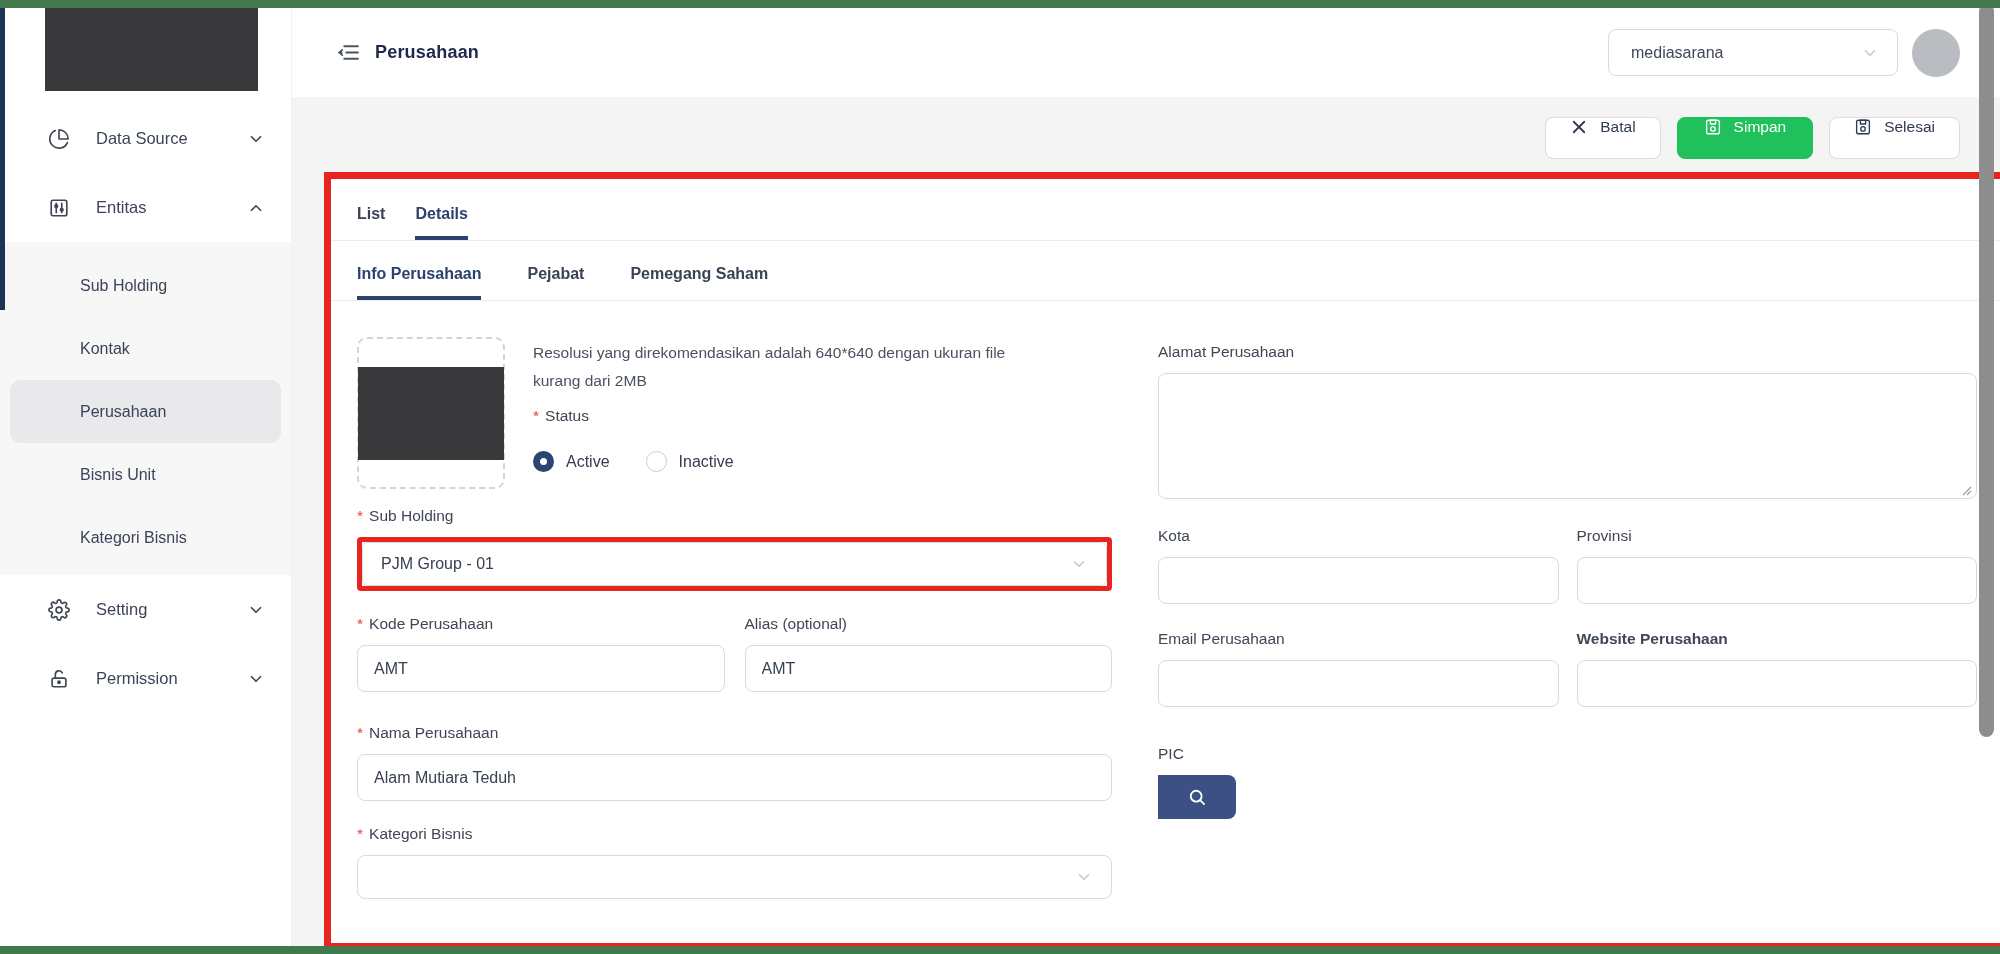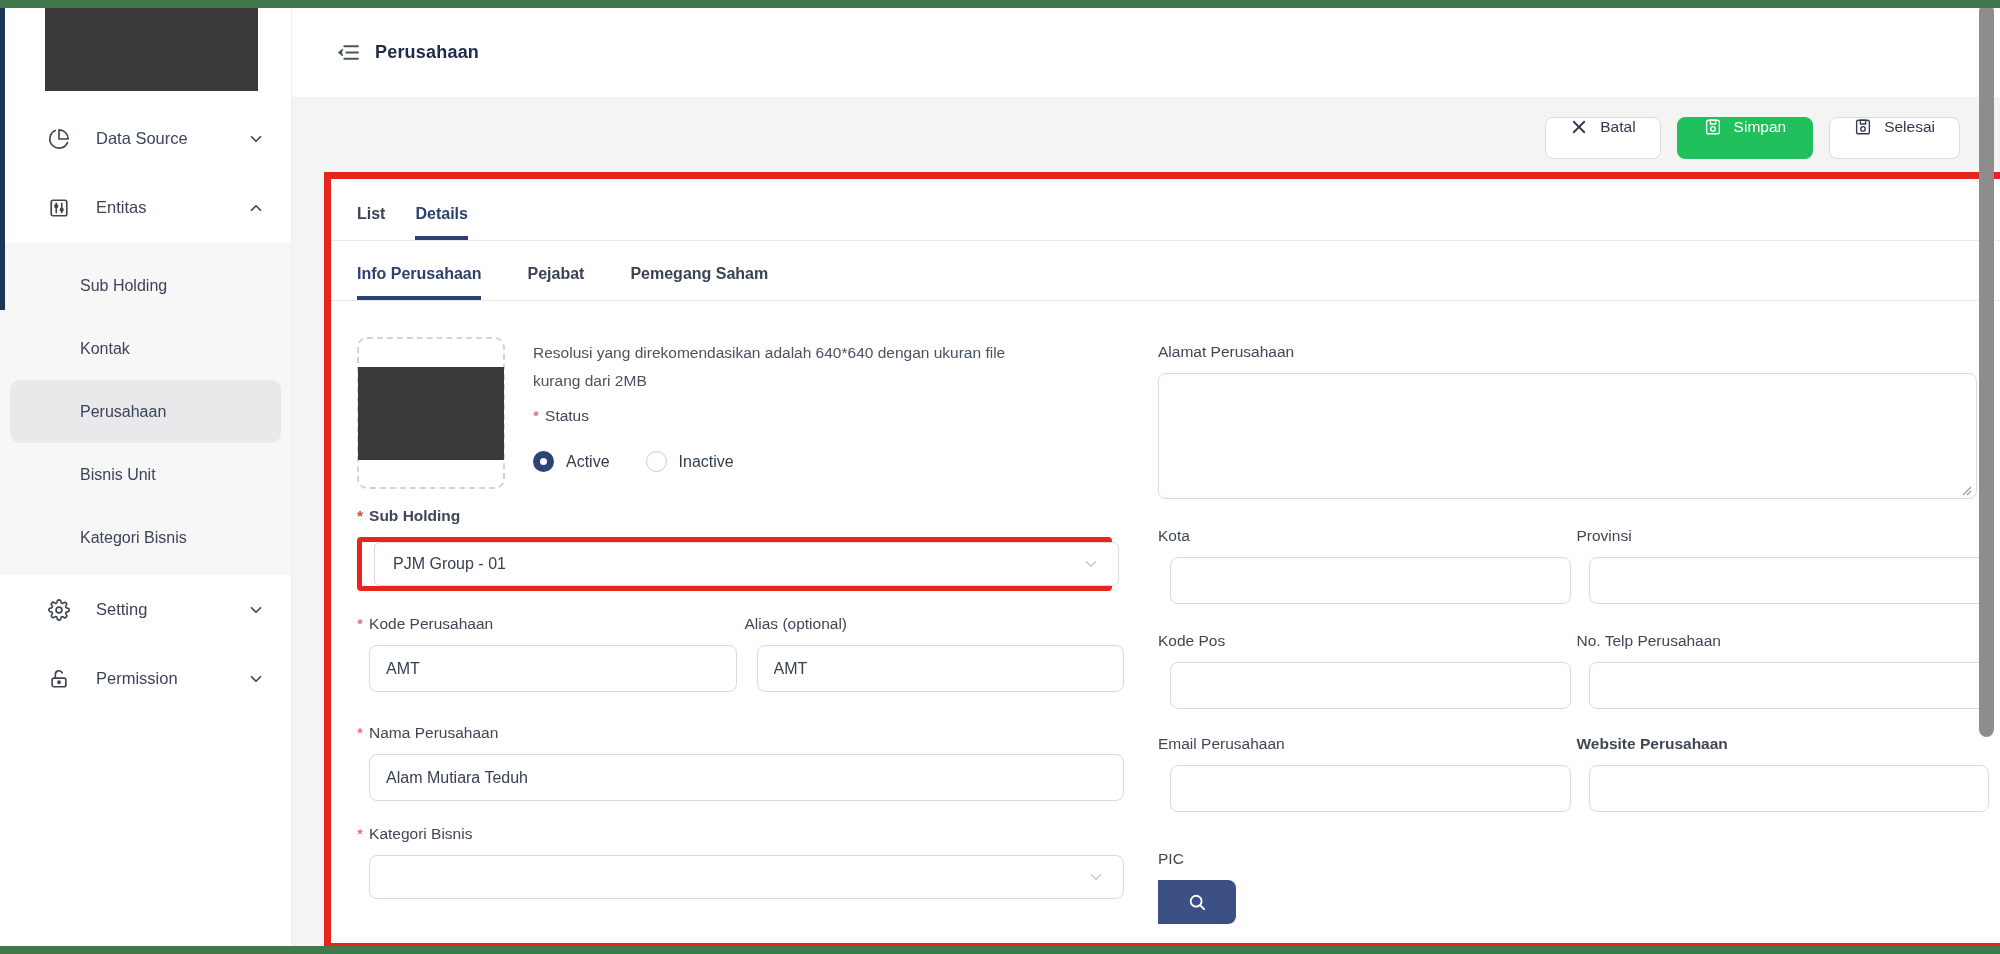--- a/index.html
+++ b/index.html
@@ -63,21 +63,21 @@
   .radio-row{display:flex;align-items:center;gap:36px;margin-top:26px;}
   .radio-opt{display:flex;align-items:center;gap:12px;cursor:pointer;}
   .radio{width:21px;height:21px;border-radius:50%;position:relative;flex:0 0 auto;}
   .radio.checked{background:#2d4373;}
   .radio.checked::after{content:"";position:absolute;left:50%;top:50%;width:7px;height:7px;margin:-3.5px 0 0 -3.5px;border-radius:50%;background:#fff;}
   .radio.unchecked{background:#fff;border:1.5px solid #c9cdd3;}
   .radio-label{font-size:16px;color:#333c4e;}
 
   .field-label{font-size:15.5px;color:#3f4756;margin-top:26px;}
   .field-label.first{margin-top:6px;}
-  .input, .select{height:47px;width:100%;border:1px solid #d9dade;border-radius:8px;background:#fff;font-size:16px;color:#374151;padding:0 16px;font-family:inherit;display:flex;align-items:center;margin-top:12px;margin-left:12px;}
+  .input, .select{height:47px;width:100%;border:1px solid #d9dade;border-radius:8px;background:#fff;font-size:16px;color:#374151;padding:0 16px;font-family:inherit;display:flex;align-items:center;margin-top:12px;}
   input.input::placeholder{color:#b9bec6;}
   .select{cursor:pointer;height:44px;padding:0 18px;}
   .select .s-chevron{margin-left:auto;width:18px;height:18px;color:#c3c7cd;}
   .red-wrap{border:5px solid #e8241e;border-radius:4px;margin-top:12px;}
   .red-wrap .select{margin-top:0;border-radius:6px;}
   .two-col{display:grid;grid-template-columns:1fr 1fr;column-gap:20px;}
   .two-col-r{display:grid;grid-template-columns:1fr 1fr;column-gap:18px;}
 
   .textarea-wrap{position:relative;margin-top:12px;}
   .textarea{width:100%;height:126px;border:1px solid #d9dade;border-radius:8px;background:#fff;resize:none;font-family:inherit;font-size:16px;color:#374151;padding:10px 14px;display:block;}
@@ -196,20 +196,31 @@
       <div class="title-group">
         <span class="collapse-ic">
           <svg viewBox="0 0 24 24" fill="none" stroke="currentColor" stroke-width="2" stroke-linecap="round">
               <line x1="8" y1="6" x2="21" y2="6"></line>
               <line x1="10" y1="12" x2="21" y2="12"></line>
               <line x1="8" y1="18" x2="21" y2="18"></line>
               <path d="M6 9.5 3 12l3 2.5" fill="currentColor" stroke-width="1.6"></path>
             </svg>
         </span>
         <span class="page-title">Perusahaan</span>
+      </div>
+      <div class="header-right">
+        <div class="tenant">
+          <span class="t-label">mediasarana</span>
+          <span class="t-chevron">
+            <svg viewBox="0 0 24 24" fill="none" stroke="currentColor" stroke-width="2" stroke-linecap="round" stroke-linejoin="round">
+                <polyline points="6 9 12 15 18 9"></polyline>
+              </svg>
+          </span>
+        </div>
+        <div class="avatar"></div>
       </div>
     </header>
 
     <div class="actions">
       <button class="btn btn-plain">
         <svg viewBox="0 0 24 24" fill="none" stroke="currentColor" stroke-width="2.4" stroke-linecap="round">
             <line x1="5" y1="5" x2="19" y2="19"></line>
             <line x1="19" y1="5" x2="5" y2="19"></line>
           </svg>
         <span>Batal</span>
@@ -265,21 +276,21 @@
                   <span class="radio-label">Active</span>
                 </div>
                 <div class="radio-opt">
                   <span class="radio unchecked"></span>
                   <span class="radio-label">Inactive</span>
                 </div>
               </div>
             </div>
           </div>
 
-          <div class="field-label" style="margin-top:18px;font-weight:bold;">
+          <div class="field-label" style="margin-top:18px;">
             <span class="req">*</span><span>Sub Holding</span>
           </div>
           <div class="red-wrap">
             <div class="select">
               <span>PJM Group - 01</span>
               <span class="s-chevron">
                 <svg viewBox="0 0 24 24" fill="none" stroke="currentColor" stroke-width="2" stroke-linecap="round" stroke-linejoin="round">
                     <polyline points="6 9 12 15 18 9"></polyline>
                   </svg>
               </span>
@@ -335,30 +346,20 @@
             <div>
               <div class="field-label" style="margin-top:28px;">Kota</div>
               <input class="input" type="text" value="" style="">
             </div>
             <div>
               <div class="field-label" style="margin-top:28px;">Provinsi</div>
               <input class="input" type="text" value="" style="">
             </div>
           </div>
 
-          <div class="two-col-r">
-            <div>
-              <div class="field-label" style="margin-top:28px;">Kode Pos</div>
-              <input class="input" type="text" value="" style="">
-            </div>
-            <div>
-              <div class="field-label" style="margin-top:28px;">No. Telp Perusahaan</div>
-              <input class="input" type="text" value="" style="">
-            </div>
-          </div>
 
           <div class="two-col-r">
             <div>
               <div class="field-label" style="margin-top:26px;">Email Perusahaan</div>
               <input class="input" type="text" value="" style="">
             </div>
             <div>
               <div class="field-label" style="margin-top:26px;font-weight:bold;">Website Perusahaan</div>
               <input class="input" type="text" value="" style="">
             </div>

